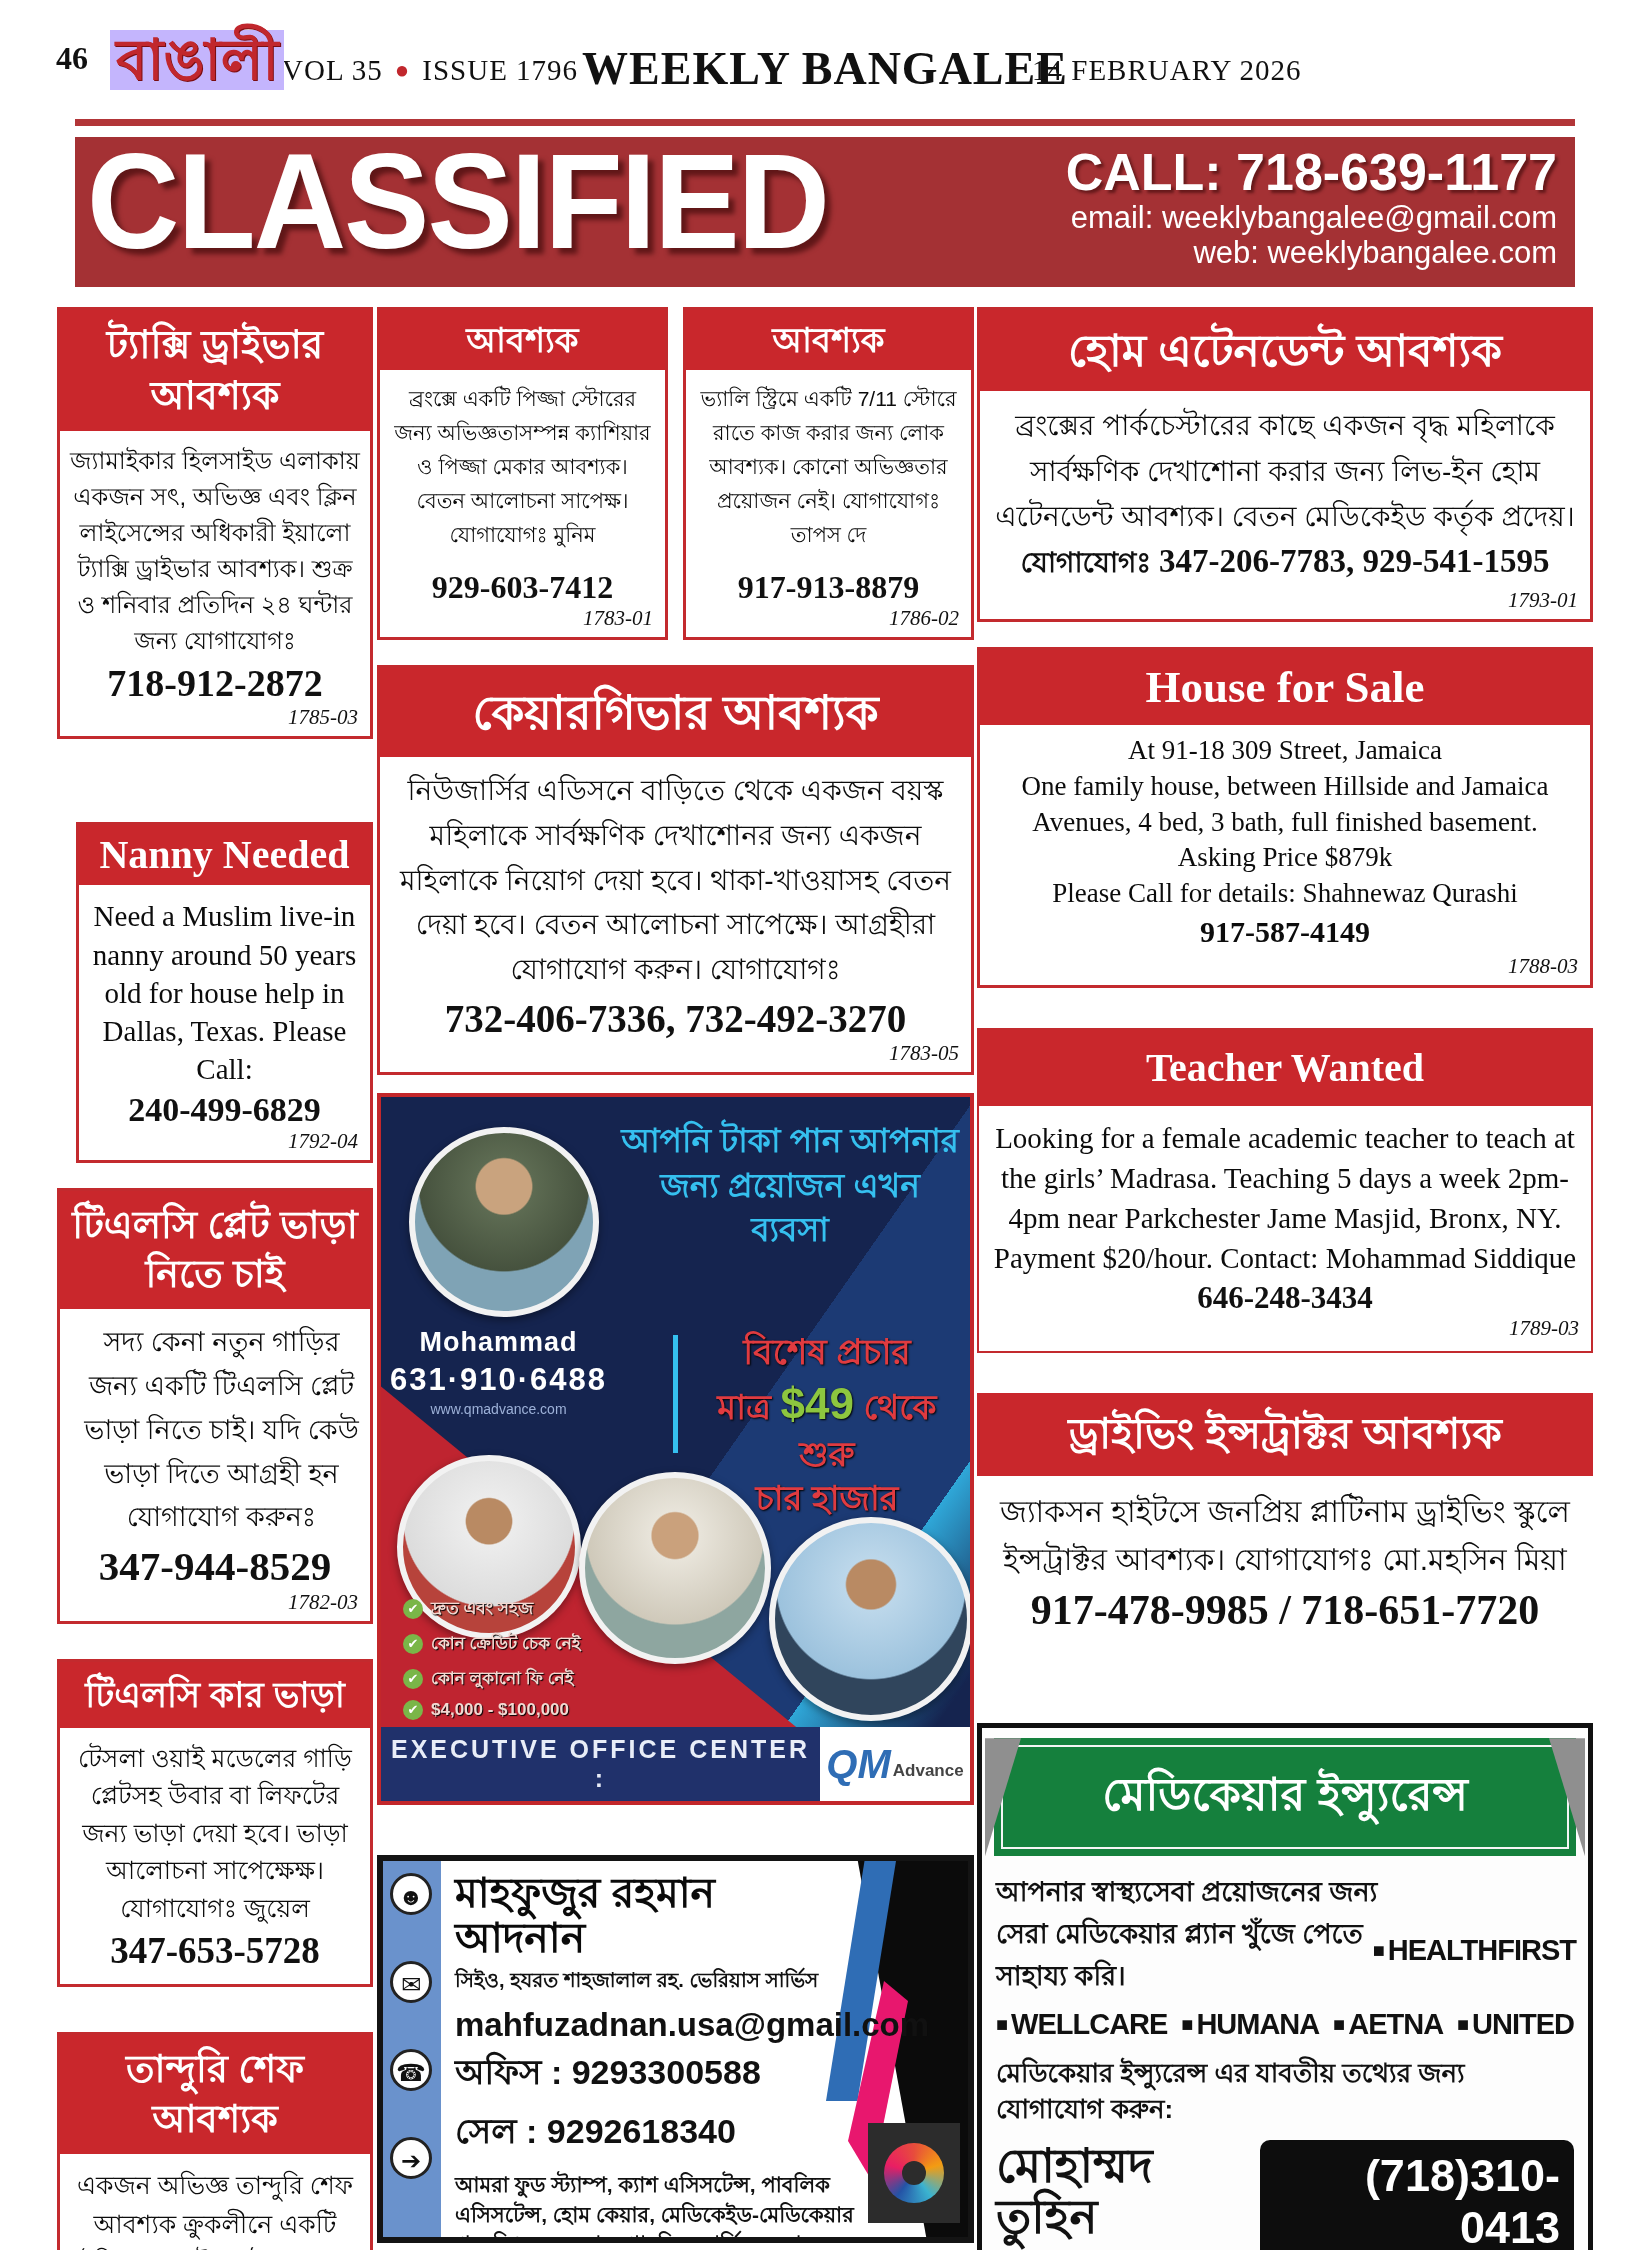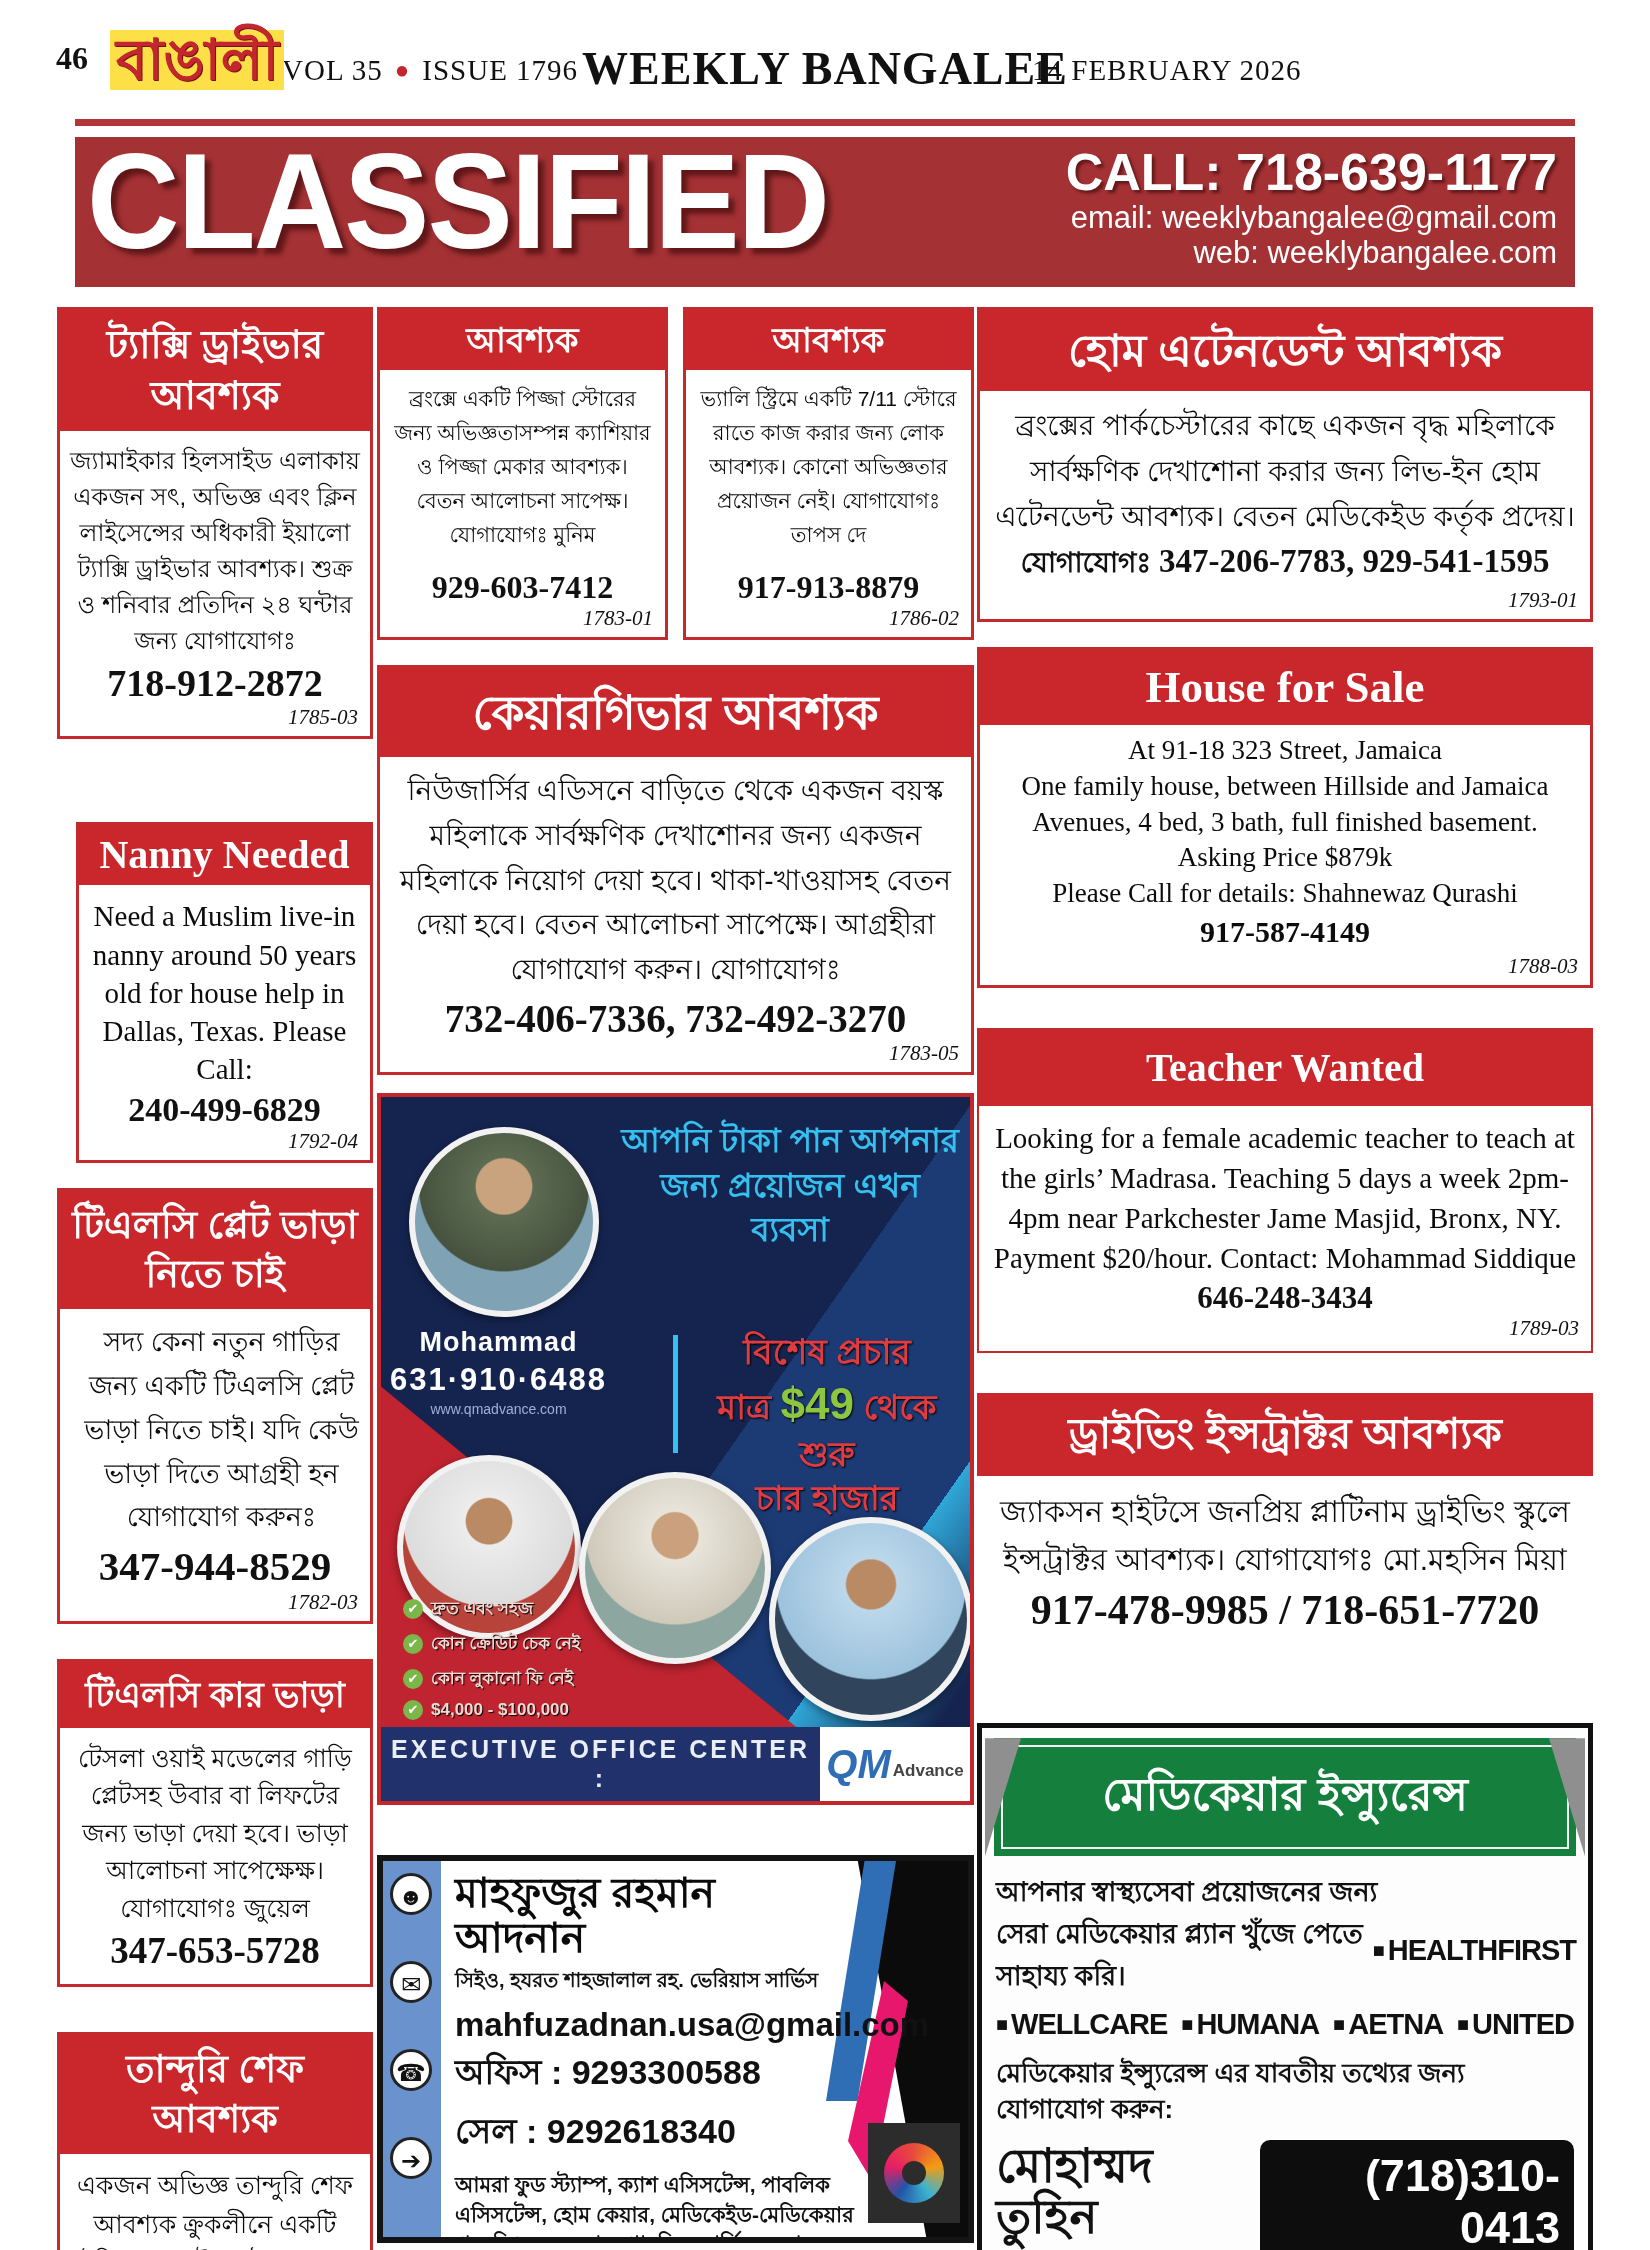--- a/index.html
+++ b/index.html
@@ -2,21 +2,21 @@
 <html><head>
 <meta charset="utf-8">
 <style>
   html,body{margin:0;padding:0;background:#e8e8e8;}
   .page{position:relative;width:1650px;height:2250px;background:#ffffff;margin:0 auto;overflow:hidden;
         font-family:"Liberation Sans","DejaVu Sans",sans-serif;color:#111;}
   .serif{font-family:"Liberation Serif","DejaVu Serif",serif;}
 
   
   .pagenum{position:absolute;left:56px;top:40px;font-size:32px;font-weight:bold;font-family:"Liberation Serif",serif;}
-  .logo{position:absolute;left:110px;top:30px;z-index:3;background:#fde047;padding:2px 6px;
+  .logo{position:absolute;left:110px;top:30px;z-index:3;background:#c4b5fd;padding:2px 6px;
         color:#c1272d;font-size:56px;font-weight:bold;line-height:1.0;font-family:"Liberation Serif",serif;
         text-shadow:1px 1px 0 #7a0d10;}
   .volissue{position:absolute;left:282px;top:54px;font-size:29px;letter-spacing:1px;font-family:"Liberation Serif",serif;}
   .voldot{color:#c1272d;font-size:24px;padding:0 12px;vertical-align:2px;}
   .masthead{position:absolute;left:50%;transform:translateX(-50%);top:42px;font-size:46px;font-weight:bold;
         letter-spacing:1px;font-family:"Liberation Serif",serif;}
   .hdate{position:absolute;left:1032px;top:54px;font-size:29px;letter-spacing:1px;font-family:"Liberation Serif",serif;}
   .redline{position:absolute;left:75px;right:75px;top:119px;height:7px;background:#b23538;z-index:1;}
 
   
@@ -354,21 +354,21 @@
       <div class="contact-line">
         <span>যোগাযোগঃ</span>
         <span class="contact-phones">347-206-7783, 929-541-1595</span>
       </div>
       <div class="ad-ref">1793-01</div>
     </div>
 
     <div class="ad ad-house">
       <div class="ad-h">House for Sale</div>
       <div class="ad-b">
-        <div>At 91-18 323 Street, Jamaica</div>
+        <div>At 91-18 309 Street, Jamaica</div>
         <div>One family house, between Hillside and Jamaica Avenues, 4 bed, 3 bath, full finished basement.</div>
         <div>Asking Price $879k</div>
         <div>Please Call for details: Shahnewaz Qurashi</div>
         <div class="ad-phone">917-587-4149</div>
       </div>
       <div class="ad-ref grow">1788-03</div>
     </div>
 
     <div class="ad ad-teach">
       <div class="ad-h">Teacher Wanted</div>

